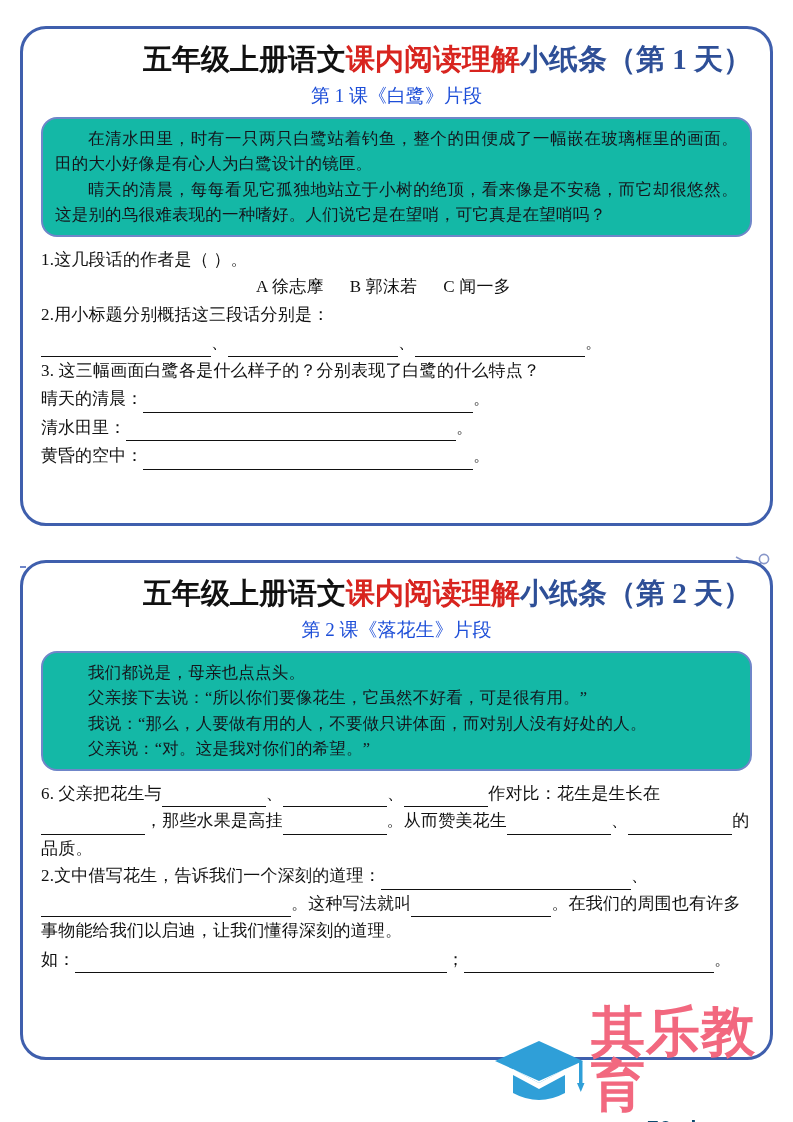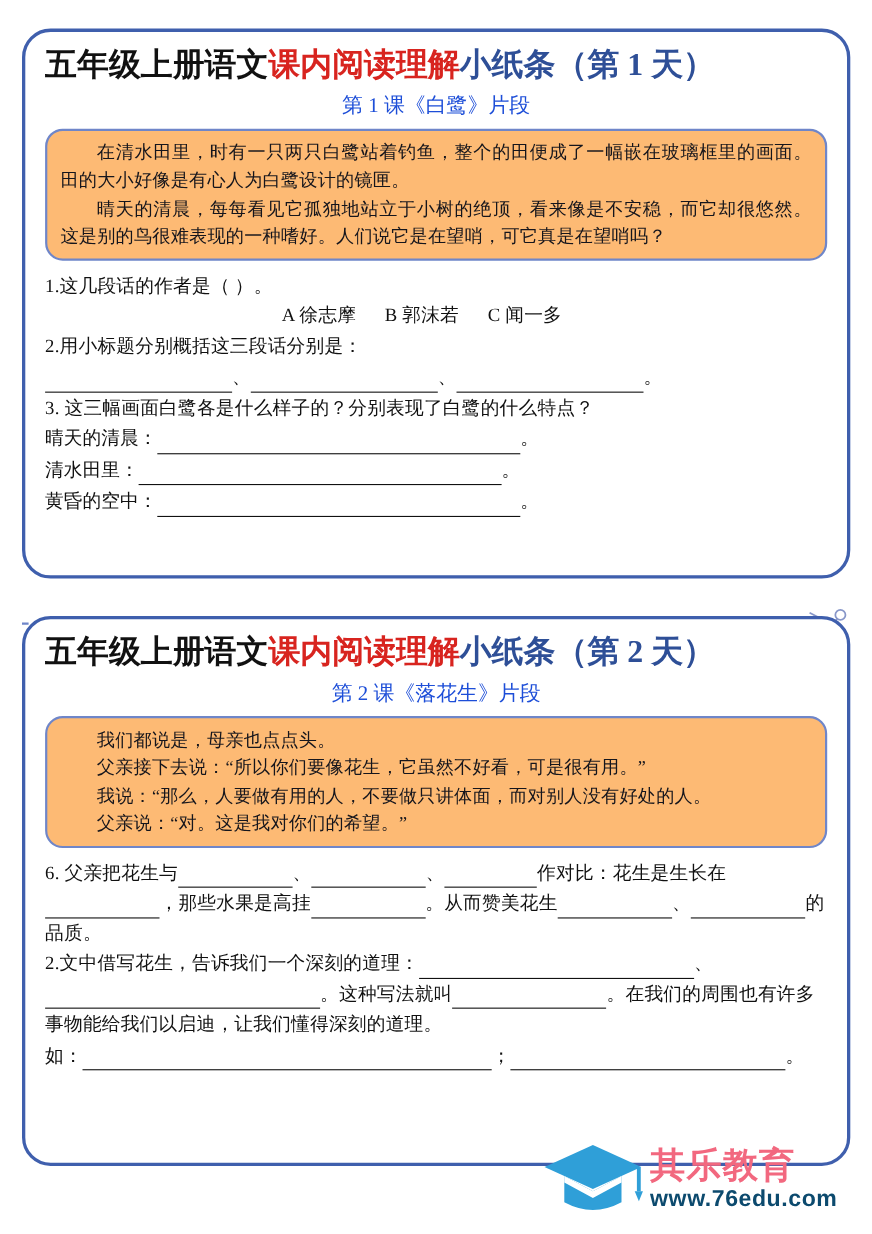--- a/index.html
+++ b/index.html
@@ -29,21 +29,21 @@
     border-radius: 26px;
     box-sizing: border-box;
     padding: 14px 18px 12px 18px;
     background: #ffffff;
   }
   #card-day1 { height: 500px; }
   #card-day2 { height: 500px; margin-top: 34px; }
 
   
   .title {
-    text-align: left;
+    text-align: right;
     font-size: 29px;
     font-weight: bold;
     letter-spacing: 0px;
     white-space: nowrap;
     line-height: 1.15;
     font-family: "Liberation Serif", "DejaVu Serif", serif;
   }
   .t-black { color: #111111; }
   .t-red   { color: #d8241f; }
   .t-blue  { color: #2e4f97; }
@@ -54,21 +54,21 @@
     color: #1d4ed8;
     margin-top: 7px;
     margin-bottom: 8px;
     white-space: nowrap;
   }
 
   
   .passage {
     border: 2px solid #6f86c9;
     border-radius: 16px;
-    background: #fdba74;
+    background: #14b8a6;
     padding: 7px 12px 8px 12px;
     box-sizing: border-box;
   }
   .passage p {
     margin: 0;
     font-size: 16.5px;
     line-height: 1.52;
     color: #15151c;
     text-align: justify;
     text-indent: 2em;
@@ -138,21 +138,21 @@
     bottom: 8px;
     width: 284px;
     height: 84px;
     display: flex;
     align-items: center;
     pointer-events: none;
   }
   .wm-cap { width: 96px; height: 74px; flex: none; }
   .wm-text { margin-left: 4px; }
   .wm-name {
-    font-size: 32px;
+    font-size: 54px;
     font-weight: bold;
     color: #f2687f;
     line-height: 1;
     letter-spacing: 1px;
     font-family: "Liberation Serif", "DejaVu Serif", serif;
   }
   .wm-url {
     font-size: 21px;
     font-weight: bold;
     color: #0c4a6e;

